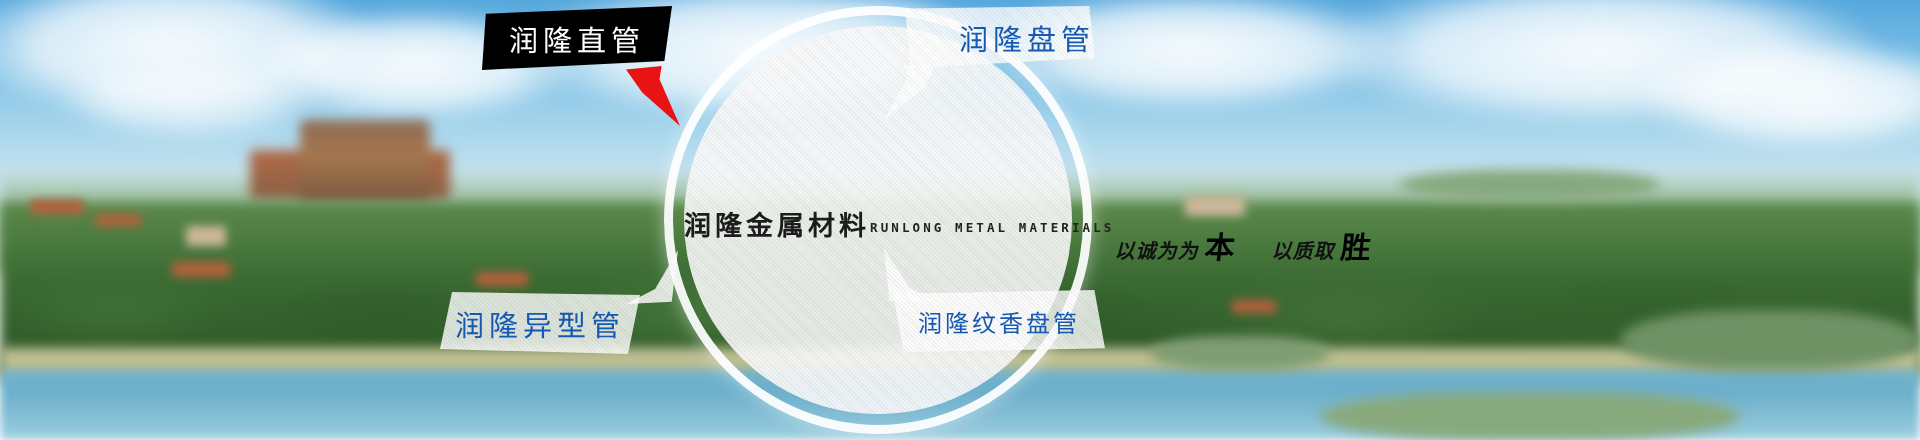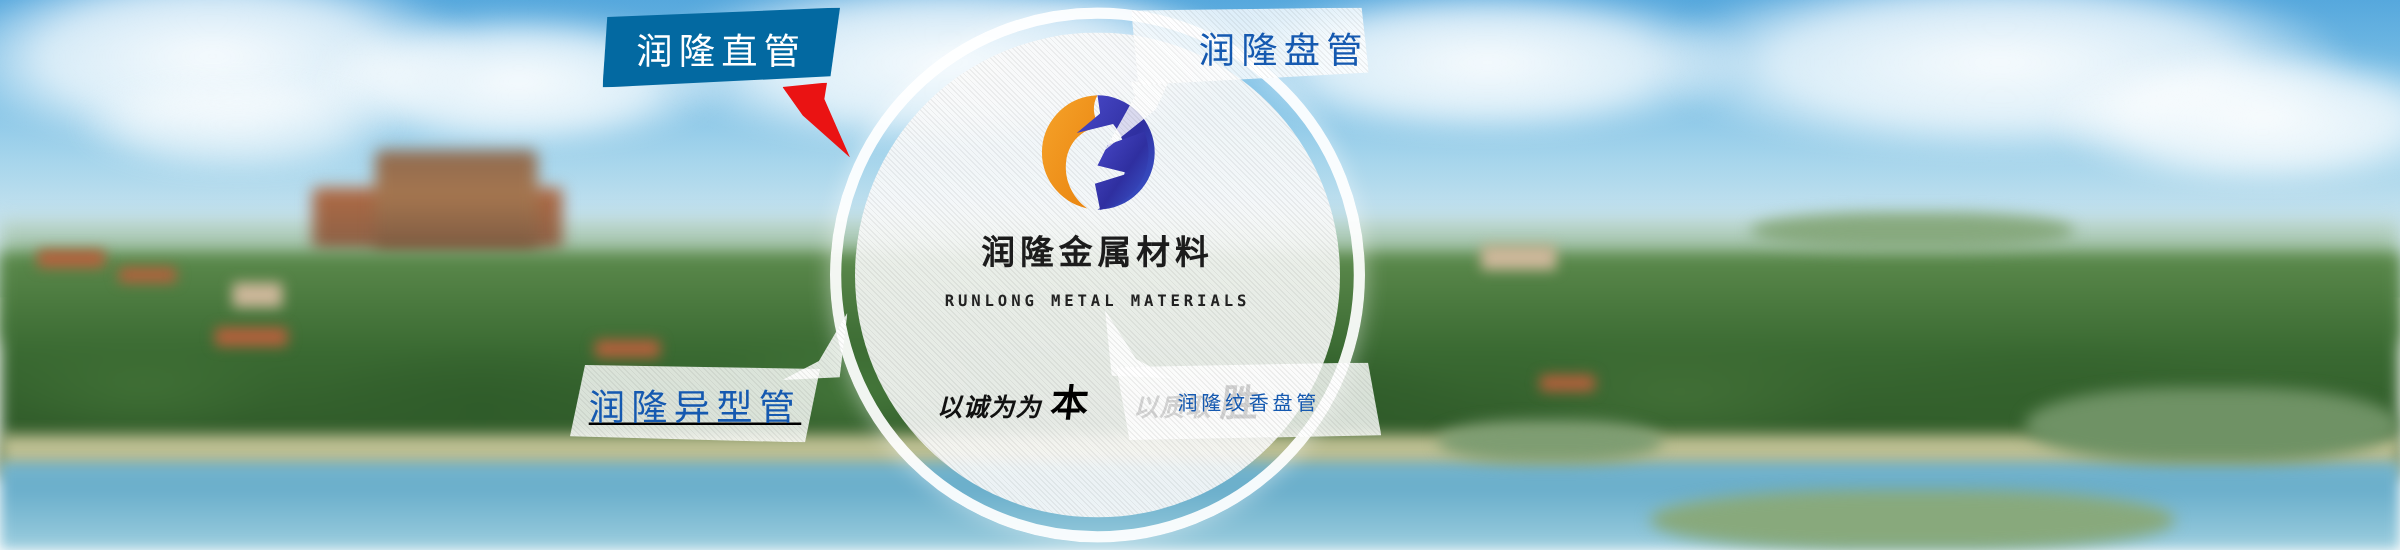--- a/index.html
+++ b/index.html
@@ -84,21 +84,21 @@
     box-shadow:0 0 18px rgba(255,255,255,.45);
     box-sizing:border-box;
   }
   .disc{
     position:absolute;
     left:684px;top:26px;
     width:388px;height:388px;
     border-radius:50%;
     background-color:rgba(249,249,249,.90);
     background-image:repeating-linear-gradient(45deg,rgba(0,0,0,.055) 0 1px,rgba(255,255,255,0) 1px 3px);
-    display:flex;flex-direction:column;align-items:center;
+    display:flex;flex-direction:row;align-items:center;
   }
   .logo-mark{margin-top:44px;width:104px;height:104px;}
   .brand-cn{
     margin-top:6px;
     font-size:27px;letter-spacing:4px;color:#1c1c1c;font-weight:600;
     font-family:"DejaVu Sans","Liberation Sans",sans-serif;
     white-space:nowrap;
   }
   .brand-en{
     margin-top:14px;
@@ -124,21 +124,21 @@
   
   .callout{position:absolute;display:flex;align-items:center;justify-content:center;}
   .callout .label{
     font-size:29px;letter-spacing:5px;white-space:nowrap;font-weight:500;
     font-family:"DejaVu Sans","Liberation Sans",sans-serif;
   }
 
   
   .co-tl{
     left:482px;top:6px;width:190px;height:64px;
-    background:#0369a1;
+    background:#000000;
     clip-path:polygon(2% 12%,100% 0%,96% 86%,0% 100%);
     box-shadow:0 2px 6px rgba(0,0,0,.18);
   }
   .co-tl .label{color:#ffffff;}
   .tail-tl{
     position:absolute;left:626px;top:66px;width:54px;height:60px;
     background:#ea1313;
     clip-path:polygon(0% 6%,66% 0%,62% 22%,100% 100%,30% 44%);
   }
 
@@ -154,44 +154,43 @@
   .co-tr .label{color:#1559b0;}
   .tail-tr{
     position:absolute;left:884px;top:62px;width:52px;height:58px;
     background-color:rgba(255,255,255,.82);
     background-image:repeating-linear-gradient(45deg,rgba(0,0,0,.05) 0 1px,rgba(255,255,255,0) 1px 3px);
     clip-path:polygon(100% 2%,40% 6%,46% 26%,0% 100%,78% 44%);
   }
 
   
   .co-bl{
-    left:456px;top:292px;width:200px;height:62px;
+    left:440px;top:292px;width:200px;height:62px;
     background-color:rgba(255,255,255,.82);
     background-image:repeating-linear-gradient(45deg,rgba(0,0,0,.05) 0 1px,rgba(255,255,255,0) 1px 3px);
     clip-path:polygon(6% 0%,100% 5%,94% 100%,0% 92%);
     box-shadow:0 2px 6px rgba(0,0,0,.14);
-    text-decoration:underline;
   }
   .co-bl .label{color:#1559b0;}
   .tail-bl{
     position:absolute;left:626px;top:250px;width:52px;height:54px;
     background-color:rgba(255,255,255,.84);
     background-image:repeating-linear-gradient(45deg,rgba(0,0,0,.05) 0 1px,rgba(255,255,255,0) 1px 3px);
     clip-path:polygon(100% 0%,56% 72%,0% 100%,88% 96%);
   }
 
   
   .co-br{
     left:893px;top:290px;width:212px;height:62px;
     background-color:rgba(255,255,255,.82);
     background-image:repeating-linear-gradient(45deg,rgba(0,0,0,.05) 0 1px,rgba(255,255,255,0) 1px 3px);
     clip-path:polygon(0% 6%,95% 0%,100% 94%,5% 100%);
     box-shadow:0 2px 6px rgba(0,0,0,.14);
   }
-  .co-br .label{color:#1559b0;font-size:16px;letter-spacing:3px;}
+  .co-br .label{color:#1559b0;font-size:24px;letter-spacing:3px;}
   .tail-br{
     position:absolute;left:884px;top:248px;width:54px;height:56px;
     background-color:rgba(255,255,255,.84);
     background-image:repeating-linear-gradient(45deg,rgba(0,0,0,.05) 0 1px,rgba(255,255,255,0) 1px 3px);
     clip-path:polygon(0% 0%,46% 70%,100% 98%,10% 94%);
   }
 </style>
 </head>
 <body>
 

